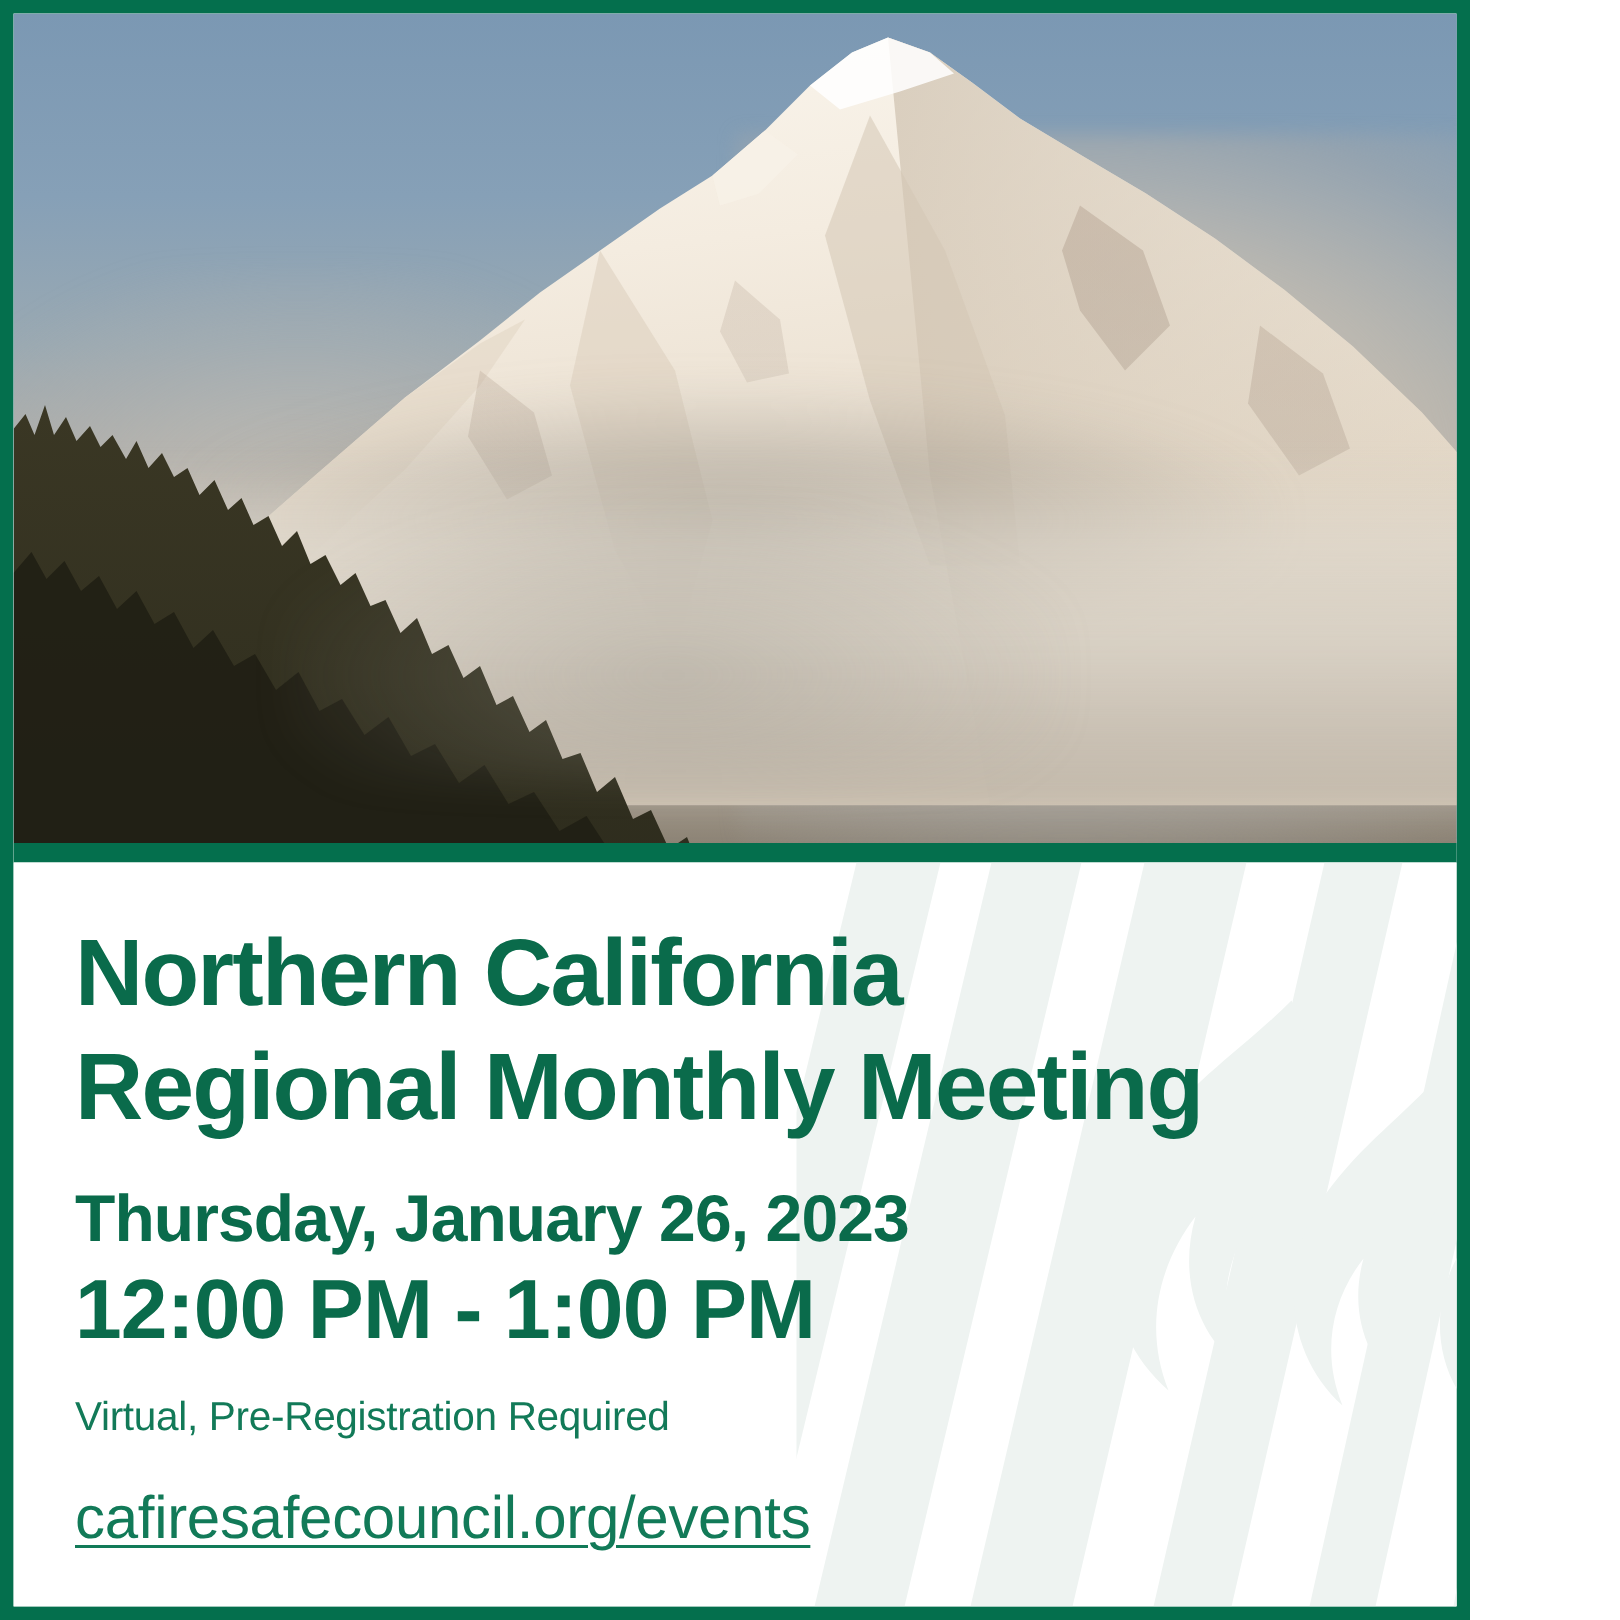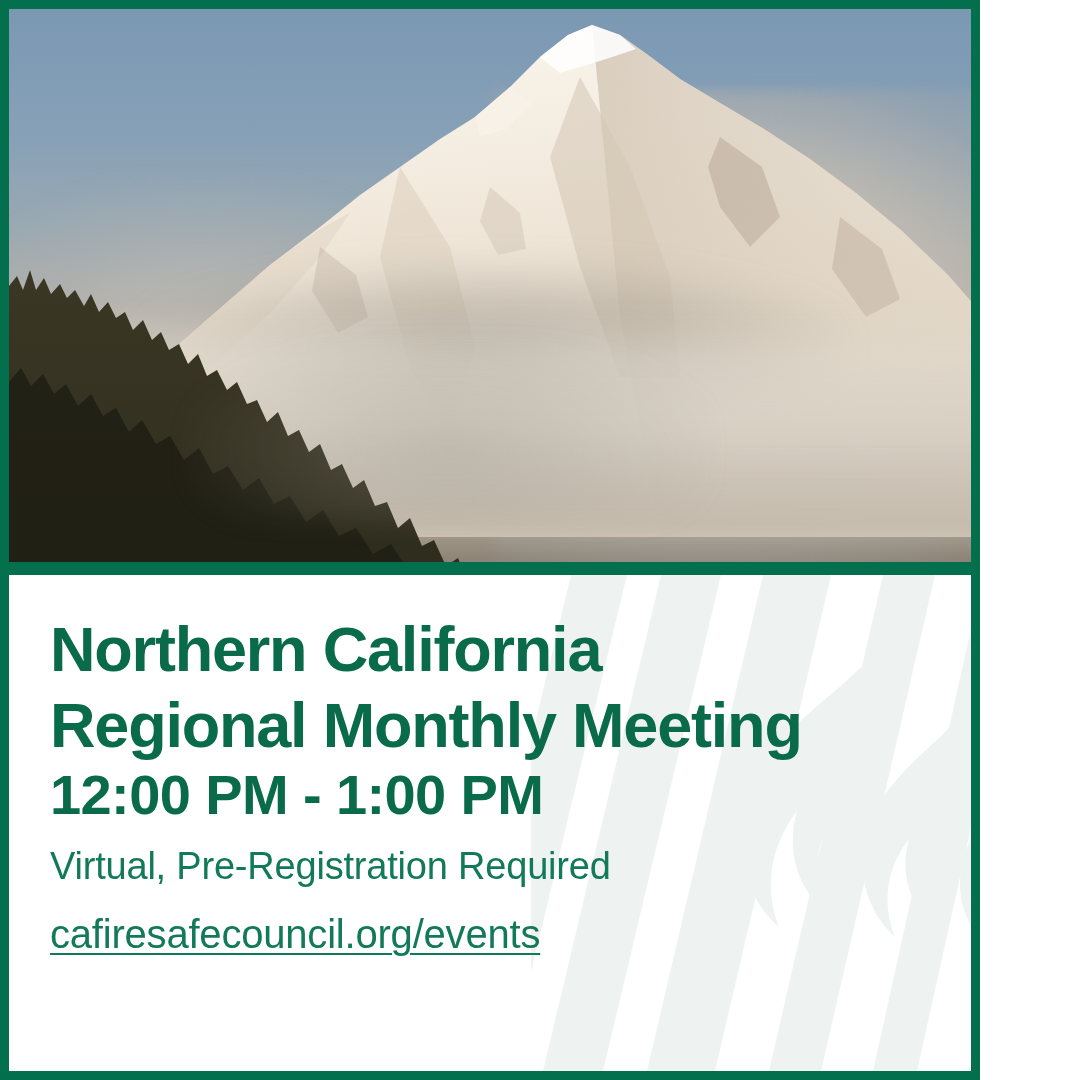--- a/index.html
+++ b/index.html
@@ -214,21 +214,21 @@
     color: #0a6b4b;
     font-size: 56px;
     line-height: 56px;
     font-weight: bold;
     letter-spacing: -0.6px;
   }
   .location {
     margin: 0;
     padding-top: 22px;
     color: #127a58;
-    font-size: 38px;
+    font-size: 27px;
     line-height: 42px;
     font-weight: normal;
     letter-spacing: -0.2px;
   }
   .link {
     display: inline-block;
     margin: 0;
     padding-top: 26px;
     color: #127a58;
     font-size: 40px;
@@ -374,20 +374,21 @@
                    c-32,-28 -36,-78 -10,-116
                    c22,-30 44,-42 66,-66 Z"></path>
         </g>
       </svg>
 
       <div class="copy">
         <h1 class="headline">
           <span>Northern California</span>
           <span class="l2">Regional Monthly Meeting</span>
         </h1>
+        <p class="date">Thursday, January 26, 2023</p>
         <p class="time">12:00 PM - 1:00 PM</p>
         <p class="location">Virtual, Pre-Registration Required</p>
         <a class="link" href="#">cafiresafecouncil.org/events</a>
       </div>
 
     </div>
   </div>
 </div>
 
 </body></html>

